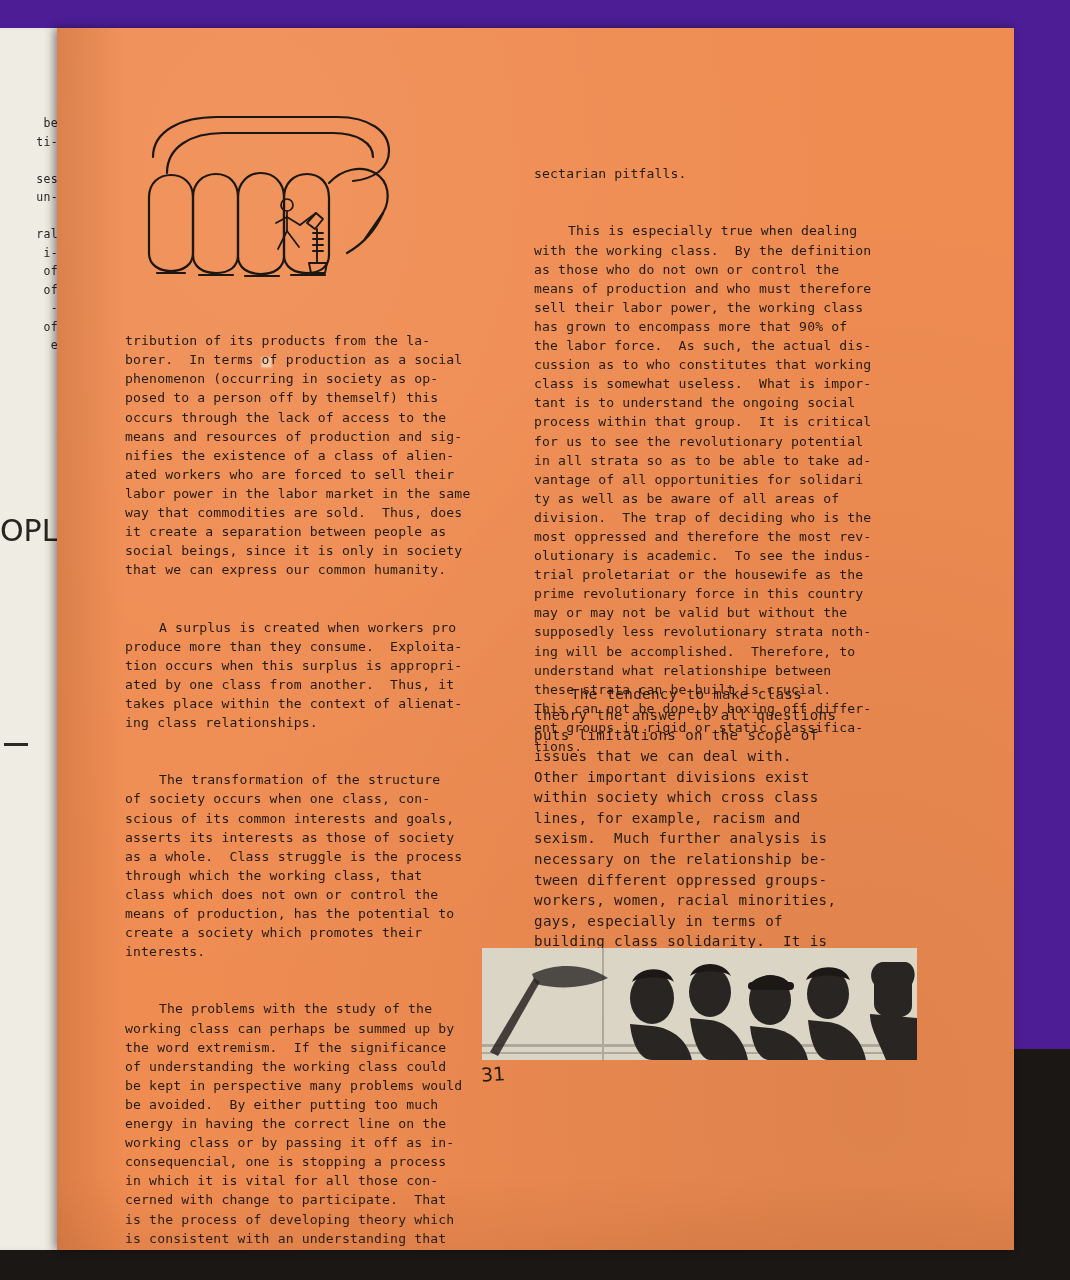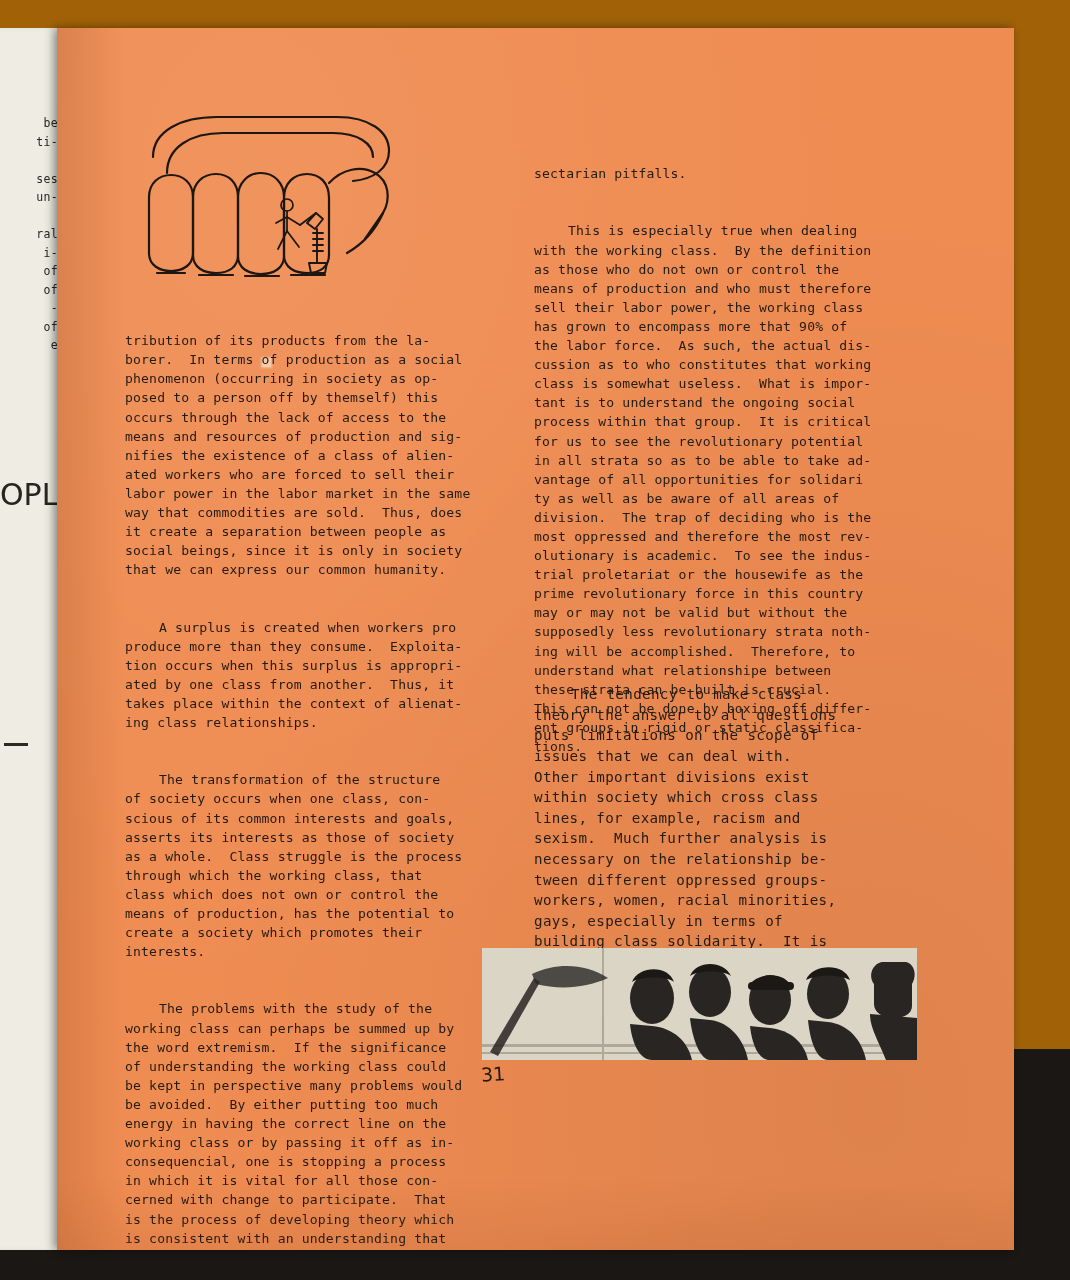--- a/index.html
+++ b/index.html
@@ -10,21 +10,21 @@
   body {
     width: 1070px;
     height: 1280px;
     overflow: hidden;
     font-family: "DejaVu Sans Mono", monospace;
   }
   #page {
     position: relative;
     width: 1070px;
     height: 1049px;
-    background: #a16207;
+    background: #4c1d95;
   }
 
   
   .under-page {
     position: absolute;
     left: 0;
     top: 28px;
     width: 120px;
     height: 1222px;
     background: #efece3;
@@ -38,21 +38,21 @@
     font-size: 11.5px;
     line-height: 18.5px;
     color: #2a2724;
     text-align: right;
     white-space: pre;
     letter-spacing: .3px;
   }
   .under-page-mark {
     position: absolute;
     left: 0;
-    top: 452px;
+    top: 488px;
     width: 40px;
     font-size: 30px;
     line-height: 30px;
     color: #28251f;
     white-space: pre;
     font-family: "DejaVu Sans", sans-serif;
   }
   .under-page-dash {
     position: absolute;
     left: 4px;

